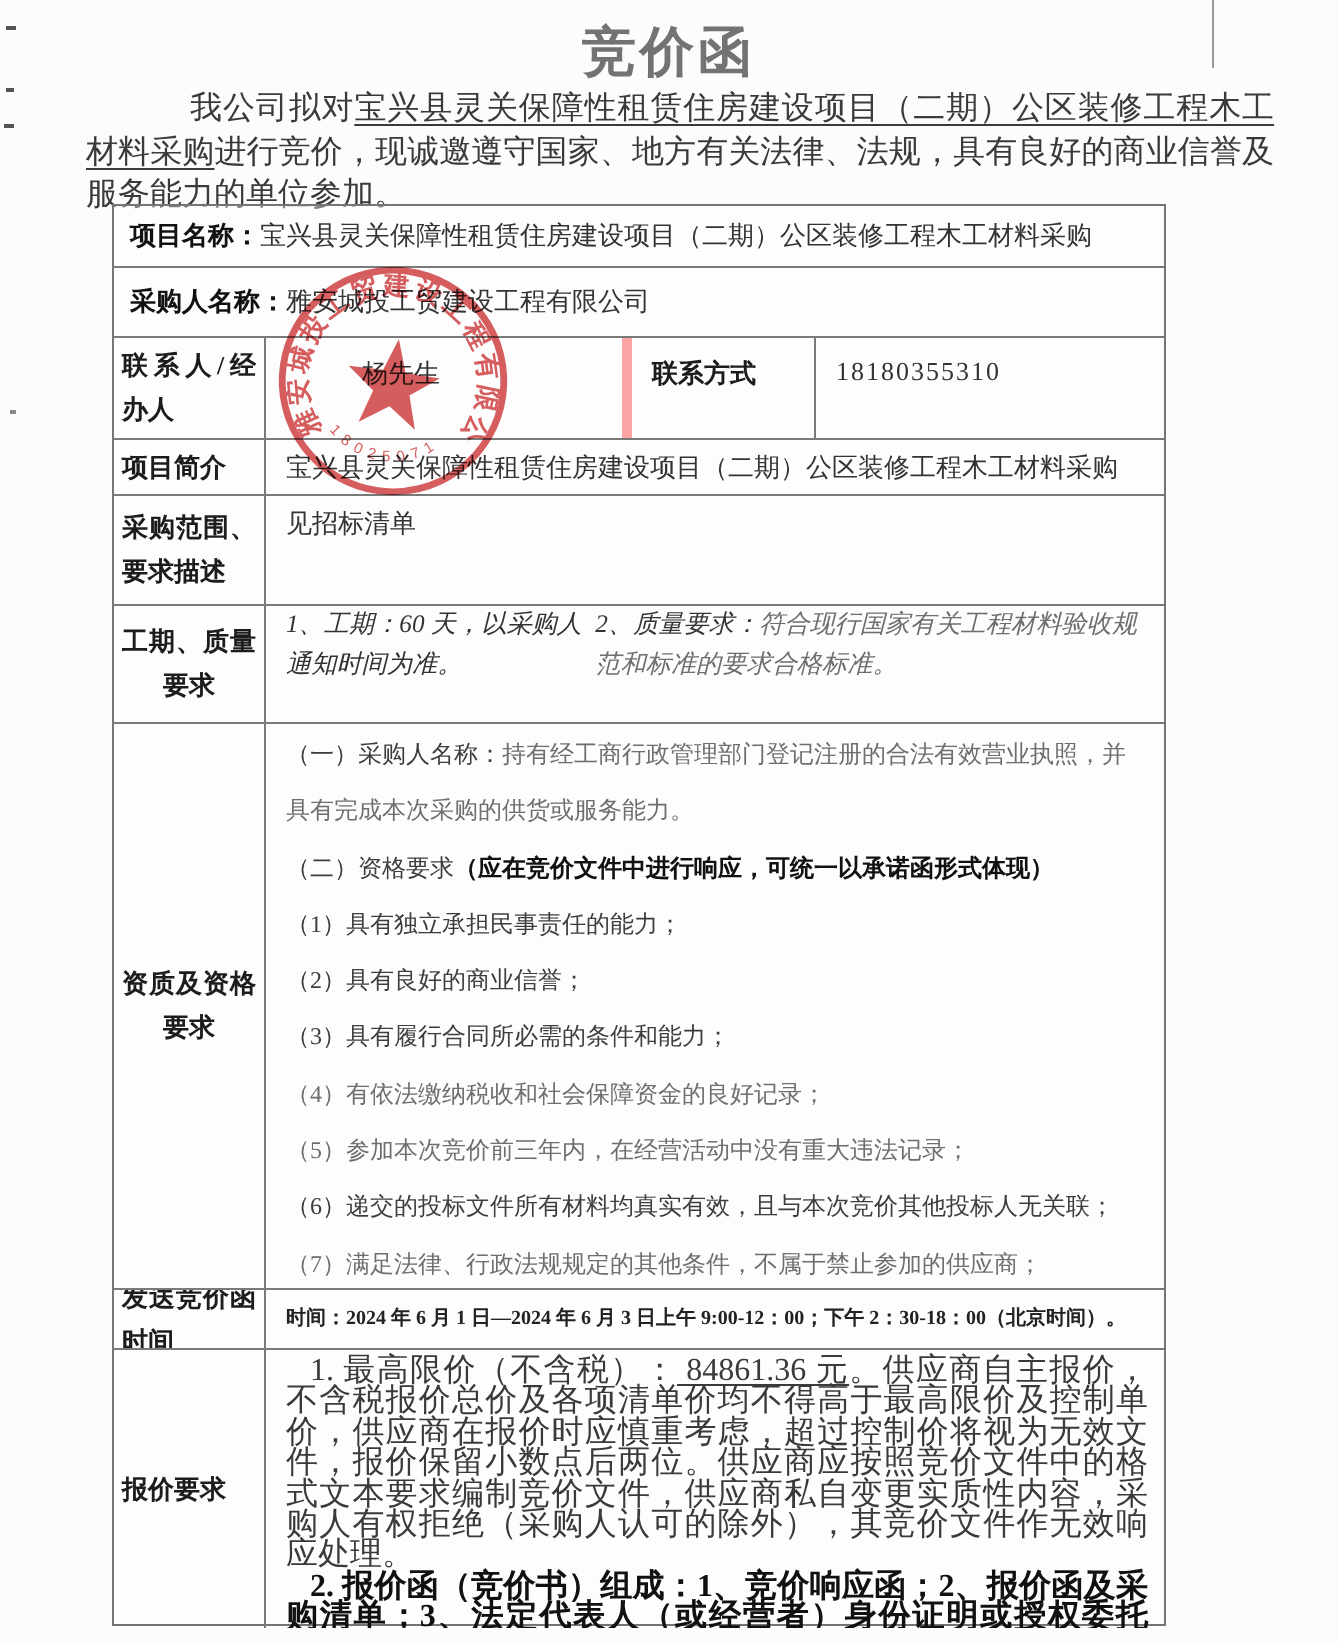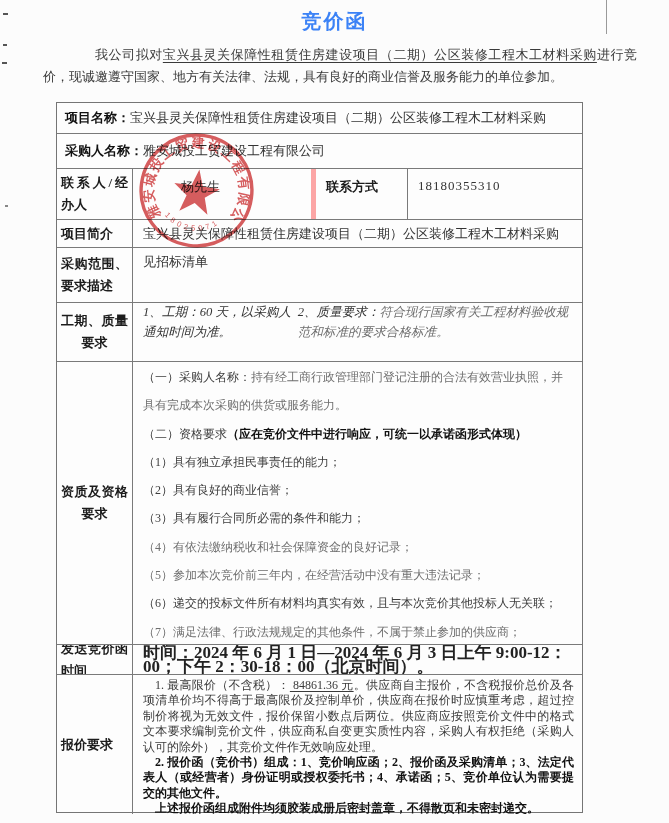--- a/index.html
+++ b/index.html
@@ -3,25 +3,25 @@
 <meta charset="utf-8">
 <style>
   html,body{margin:0;padding:0;background:#fff;}
   .page{
     position:relative;width:669px;height:823px;background:#fcfcfc;overflow:hidden;
     font-family:"Liberation Serif","DejaVu Serif",serif;color:#333;
   }
   
   .title{
     position:absolute;left:0;top:8px;width:669px;margin:0;
-    text-align:center;font-size:20px;font-weight:bold;color:#3b82f6;letter-spacing:2px;
+    text-align:center;font-size:27px;font-weight:bold;color:#737373;letter-spacing:2px;
   }
   .intro{
     position:absolute;left:43px;top:44px;width:594px;margin:0;
-    font-size:13px;line-height:21.5px;color:#3a3a3a;text-align:justify;text-indent:52px;
+    font-size:16px;line-height:21.5px;color:#3a3a3a;text-align:justify;text-indent:52px;
   }
   .intro .u{text-decoration:underline;text-underline-offset:3px;}
   
   .tbl{
     position:absolute;left:56px;top:102px;width:527px;height:711px;
     border:1px solid #757575;box-sizing:border-box;background:rgba(255,255,255,.35);
     font-size:13px;
   }
   .r{display:flex;box-sizing:border-box;border-top:1px solid #7a7a7a;}
   .r:first-child{border-top:none;}
@@ -40,22 +40,22 @@
   
   .c-name{flex:0 0 143px;border-right:5px solid #fca5a5;padding:9px 6px 0 8px;margin-left:40px;}
   .c-plab{flex:0 0 92px;border-right:1px solid #7a7a7a;padding:9px 4px 0 10px;font-weight:bold;color:#1c1c1c;font-family:Liberation Serif, serif;}
   .c-phone{flex:1;padding:9px 6px 0 10px;font-family:"Liberation Serif","DejaVu Serif",serif;letter-spacing:1px;}
   
   .scope-con{padding-top:5px;}
   .sched-con{display:flex;flex-direction:row;justify-content:flex-start;font-size:12.6px;line-height:19.5px;font-style:italic;}
   .qual-con{padding-top:1px;font-size:12px;line-height:28.3px;color:#3d3d3d;}
   .qline{white-space:normal;}
   .qline.dim, .dim{color:#6e6e6e;}
-  .time-con{display:flex;align-items:center;font-weight:bold;color:#222;font-size:17px;line-height:13.5px;}
-  .quote-con{padding-top:3px;font-size:12px;line-height:15.4px;color:#3a3a3a;}
+  .time-con{display:flex;align-items:center;font-weight:bold;color:#222;font-size:10px;line-height:13.5px;}
+  .quote-con{padding-top:3px;font-size:16px;line-height:15.4px;color:#3a3a3a;}
   .quote-con p{margin:0;text-indent:12px;text-align:justify;}
   .quote-con .bold-p{font-weight:bold;color:#111;}
   .price-u{text-decoration:underline;text-underline-offset:2px;white-space:pre;}
   
   .stamp{
     position:absolute;left:126px;top:120px;width:141px;height:141px;
     transform:rotate(8deg);opacity:.82;mix-blend-mode:multiply;pointer-events:none;
   }
   
   .speck{position:absolute;background:#555;}

